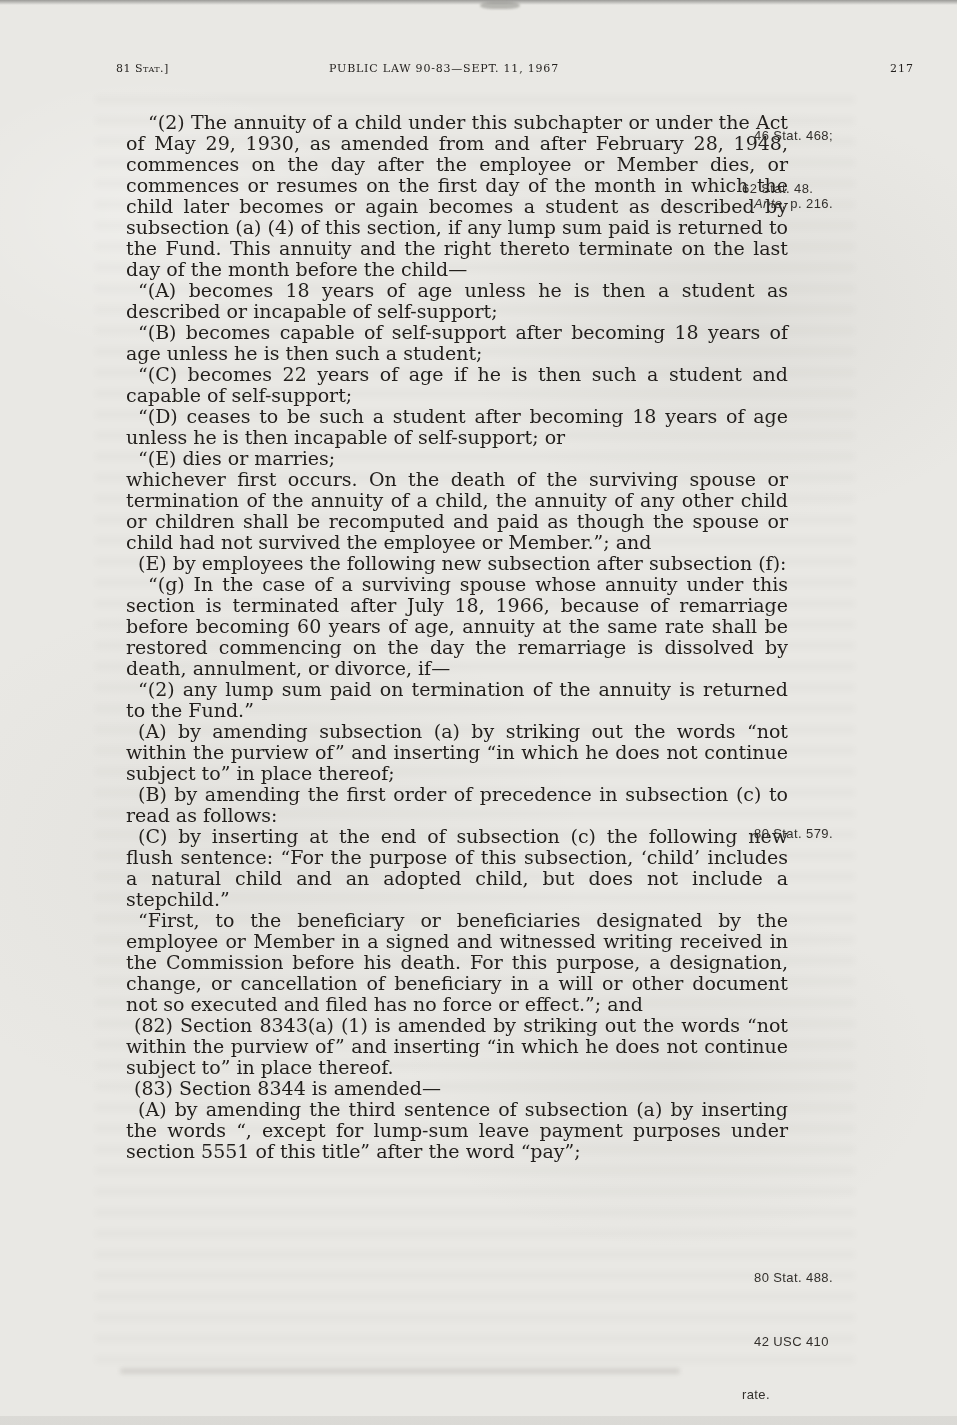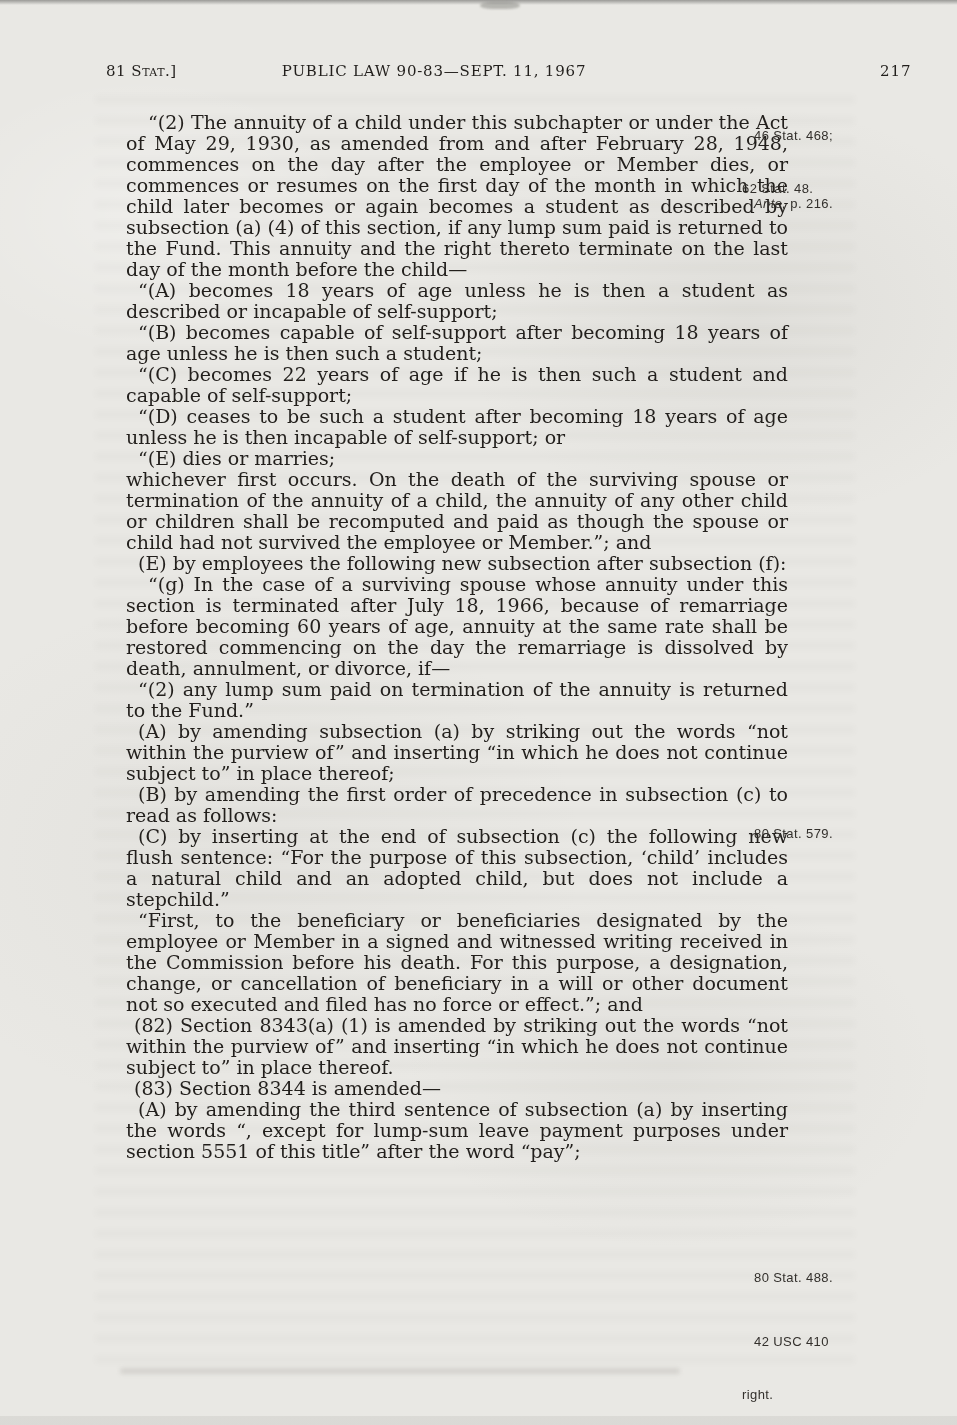--- a/index.html
+++ b/index.html
@@ -46,22 +46,22 @@
   .scan-band-bottom {
     position: absolute; left: 0; top: 1416px; width: 100%; height: 9px;
     background: linear-gradient(180deg, rgba(120,118,114,0.12), rgba(200,199,195,0.45));
   }
   .smudge-lastline {
     position: absolute; left: 120px; top: 1368px; width: 560px; height: 6px;
     background: rgba(120,118,112,0.18); filter: blur(2px); border-radius: 3px;
   }
 
   .header {
-    position: absolute; left: 104px; top: 62px; width: 660px; height: 24px;
-    font-size: 15px;
+    position: absolute; left: 114px; top: 62px; width: 660px; height: 24px;
+    font-size: 11px;
   }
   .h-left {
     position: absolute; left: 2px; top: 0;
     font-variant: small-caps; letter-spacing: 0.5px;
   }
   .h-center {
     position: absolute; left: 50%; top: 0; transform: translateX(-50%);
     white-space: nowrap; letter-spacing: 0.8px;
   }
   .h-right {
@@ -140,16 +140,16 @@
   <div class="note" style="top:826px">
     <span class="nl">80 Stat. 579.</span>
   </div>
 
   <div class="note" style="top:1270px">
     <span class="nl">80 Stat. 488.</span>
   </div>
 
   <div class="note" style="top:1334px">
     <span class="nl">42 USC 410</span>
-    <span class="nl2">right.</span>
+    <span class="nl2">rate.</span>
   </div>
 
 </div>
 
 </body></html>

